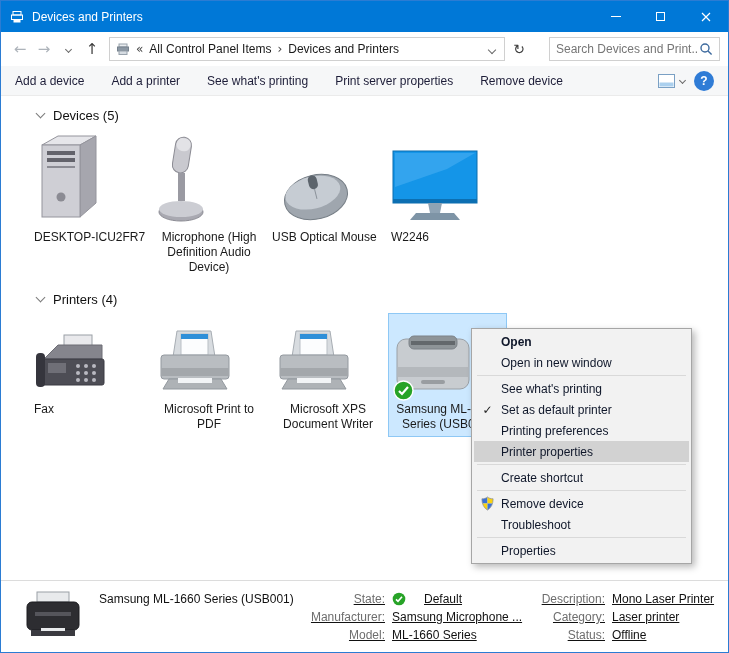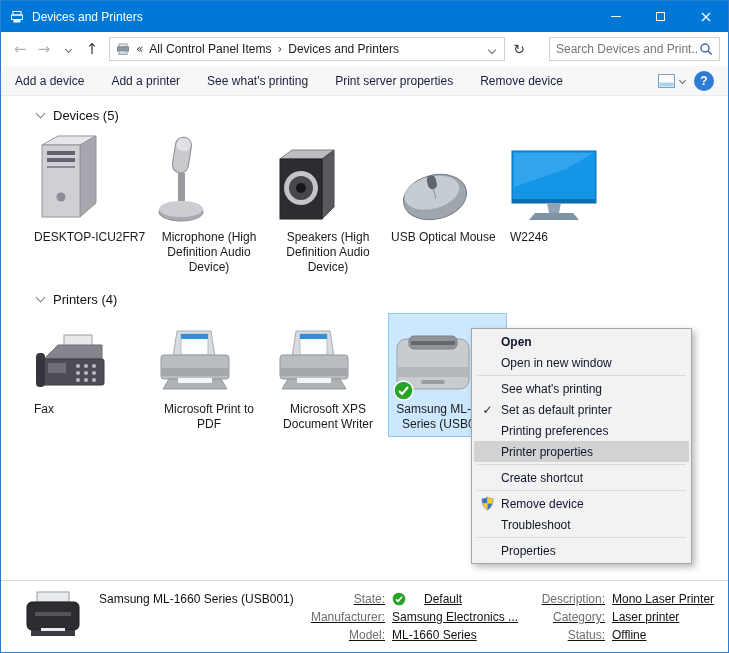--- a/index.html
+++ b/index.html
@@ -185,33 +185,20 @@
               </g>
               <rect x="25" y="38" width="7" height="28" fill="#9a9aa2"></rect>
               <ellipse cx="28" cy="77" rx="22" ry="9" fill="#a9a9b1" stroke="#8c8c94"></ellipse>
               <ellipse cx="28" cy="74" rx="22" ry="8" fill="#cccdd3"></ellipse>
             </svg>
         </div>
         <div class="tile-label">Microphone (High Definition Audio Device)</div>
       </div>
       <div class="tile">
         <div class="icon-box">
-          <svg width="70" height="80" viewBox="0 0 70 80">
-              <polygon points="8,14 20,5 62,5 50,14" fill="#bcbcc2" stroke="#808088"></polygon>
-              <polygon points="50,14 62,5 62,62 50,74" fill="#59595f" stroke="#4a4a50"></polygon>
-              <rect x="8" y="14" width="42" height="60" fill="#2c2c31" stroke="#1f1f24"></rect>
-              <circle cx="29" cy="43" r="17" fill="#c3c3c9"></circle>
-              <circle cx="29" cy="43" r="12" fill="#47474d"></circle>
-              <circle cx="29" cy="43" r="5" fill="#17171b"></circle>
-            </svg>
-        </div>
-        <div class="tile-label">Speakers (High Definition Audio Device)</div>
-      </div>
-      <div class="tile">
-        <div class="icon-box">
           <svg width="88" height="66" viewBox="0 0 88 66">
               <g transform="rotate(-14 44 38)">
                 <ellipse cx="44" cy="38" rx="32" ry="22" fill="#9fa6ae" stroke="#767e86"></ellipse>
                 <ellipse cx="42" cy="33" rx="28" ry="16" fill="#c6ccd3"></ellipse>
                 <rect x="40" y="16" width="9" height="14" rx="4.5" fill="#5c646c"></rect>
                 <line x1="44.5" y1="30" x2="44.5" y2="40" stroke="#8a9199"></line>
               </g>
             </svg>
         </div>
         <div class="tile-label">USB Optical Mouse</div>
@@ -390,21 +377,21 @@
             <svg width="14" height="14" viewBox="0 0 21 21">
                 <circle cx="10.5" cy="10.5" r="9.5" fill="#27a327"></circle>
                 <path d="M6 11 l3 3 l6-7" stroke="#fff" stroke-width="2.4" fill="none"></path>
               </svg>
           </span>
           <span>Default</span>
         </span>
       </div>
       <div class="drow">
         <span class="dkey">Manufacturer:</span>
-        <span class="dval">Samsung Electronics ...</span>
+        <span class="dval">Samsung Microphone ...</span>
       </div>
       <div class="drow">
         <span class="dkey">Model:</span>
         <span class="dval">ML-1660 Series</span>
       </div>
     </div>
     <div class="dcol right">
       <div class="drow">
         <span class="dkey">Description:</span>
         <span class="dval">Mono Laser Printer</span>

